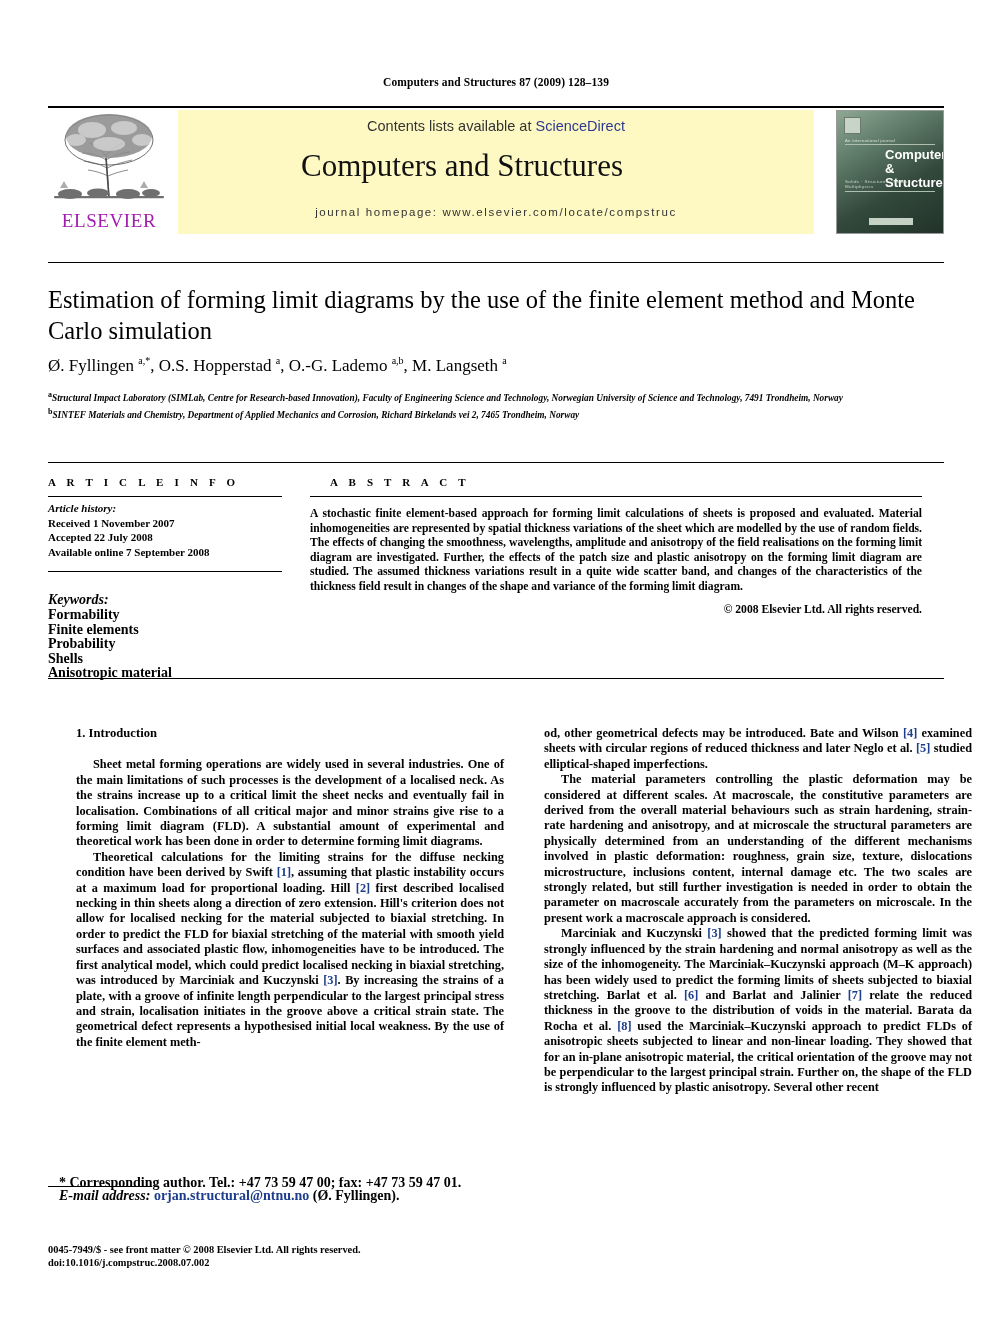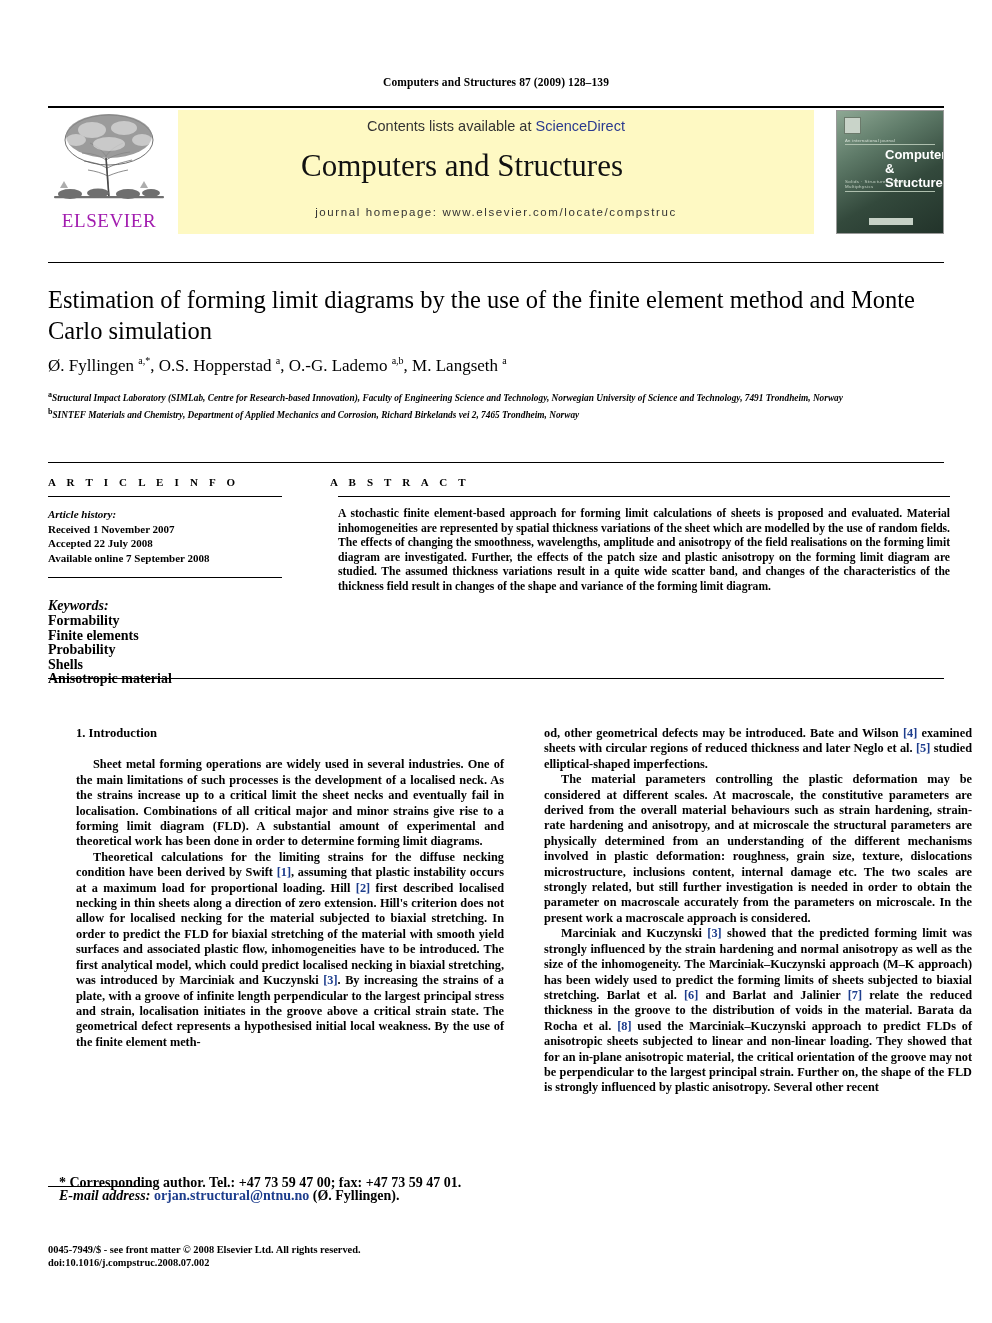--- a/index.html
+++ b/index.html
@@ -212,38 +212,38 @@
   .info-head.left { left: 48px; }
   .info-head.right { left: 330px; }
 
   .col-left-info {
     position: absolute;
     left: 48px; top: 496px;
     width: 234px;
   }
   .rule { border-top: 1px solid #000; }
   .hist-block {
-    margin-top: 10px;
+    margin-top: 4px;
     font-size: 11px;
     line-height: 14.6px;
     font-weight: bold;
   }
   .hist-block .lbl { font-style: italic; }
   .kw-block {
     margin-top: 12px;
     padding-top: 9px;
     font-size: 14px;
     line-height: 14.6px;
     font-weight: bold;
   }
   .kw-block .lbl { font-style: italic; }
 
   .abstract {
     position: absolute;
-    left: 338px; top: 496px;
+    left: 310px; top: 496px;
     width: 612px;
     font-size: 11.6px;
     line-height: 14.6px;
     text-align: justify;
     font-weight: bold;
     font-family: Liberation Serif, serif;
   }
   .abstract .body { margin-top: 10px; }
   .abstract .copy {
     margin-top: 8px;
@@ -413,20 +413,21 @@
       <div>Finite elements</div>
       <div>Probability</div>
       <div>Shells</div>
       <div>Anisotropic material</div>
     </div>
   </div>
 
   <div class="abstract">
     <div class="rule"></div>
     <div class="body">A stochastic finite element-based approach for forming limit calculations of sheets is proposed and evaluated. Material inhomogeneities are represented by spatial thickness variations of the sheet which are modelled by the use of random fields. The effects of changing the smoothness, wavelengths, amplitude and anisotropy of the field realisations on the forming limit diagram are investigated. Further, the effects of the patch size and plastic anisotropy on the forming limit diagram are studied. The assumed thickness variations result in a quite wide scatter band, and changes of the characteristics of the thickness field result in changes of the shape and variance of the forming limit diagram.</div>
+    <div class="copy">© 2008 Elsevier Ltd. All rights reserved.</div>
   </div>
   <div class="info-rule-bottom"></div>
 
   <div class="col left">
     <div class="sec-head">1. Introduction</div>
     <p>Sheet metal forming operations are widely used in several industries. One of the main limitations of such processes is the development of a localised neck. As the strains increase up to a critical limit the sheet necks and eventually fail in localisation. Combinations of all critical major and minor strains give rise to a forming limit diagram (FLD). A substantial amount of experimental and theoretical work has been done in order to determine forming limit diagrams.</p>
     <p>Theoretical calculations for the limiting strains for the diffuse necking condition have been derived by Swift <span class="ref">[1]</span>, assuming that plastic instability occurs at a maximum load for proportional loading. Hill <span class="ref">[2]</span> first described localised necking in thin sheets along a direction of zero extension. Hill's criterion does not allow for localised necking for the material subjected to biaxial stretching. In order to predict the FLD for biaxial stretching of the material with smooth yield surfaces and associated plastic flow, inhomogeneities have to be introduced. The first analytical model, which could predict localised necking in biaxial stretching, was introduced by Marciniak and Kuczynski <span class="ref">[3]</span>. By increasing the strains of a plate, with a groove of infinite length perpendicular to the largest principal stress and strain, localisation initiates in the groove above a critical strain state. The geometrical defect represents a hypothesised initial local weakness. By the use of the finite element meth-</p>
   </div>
 
   <div class="col right">

